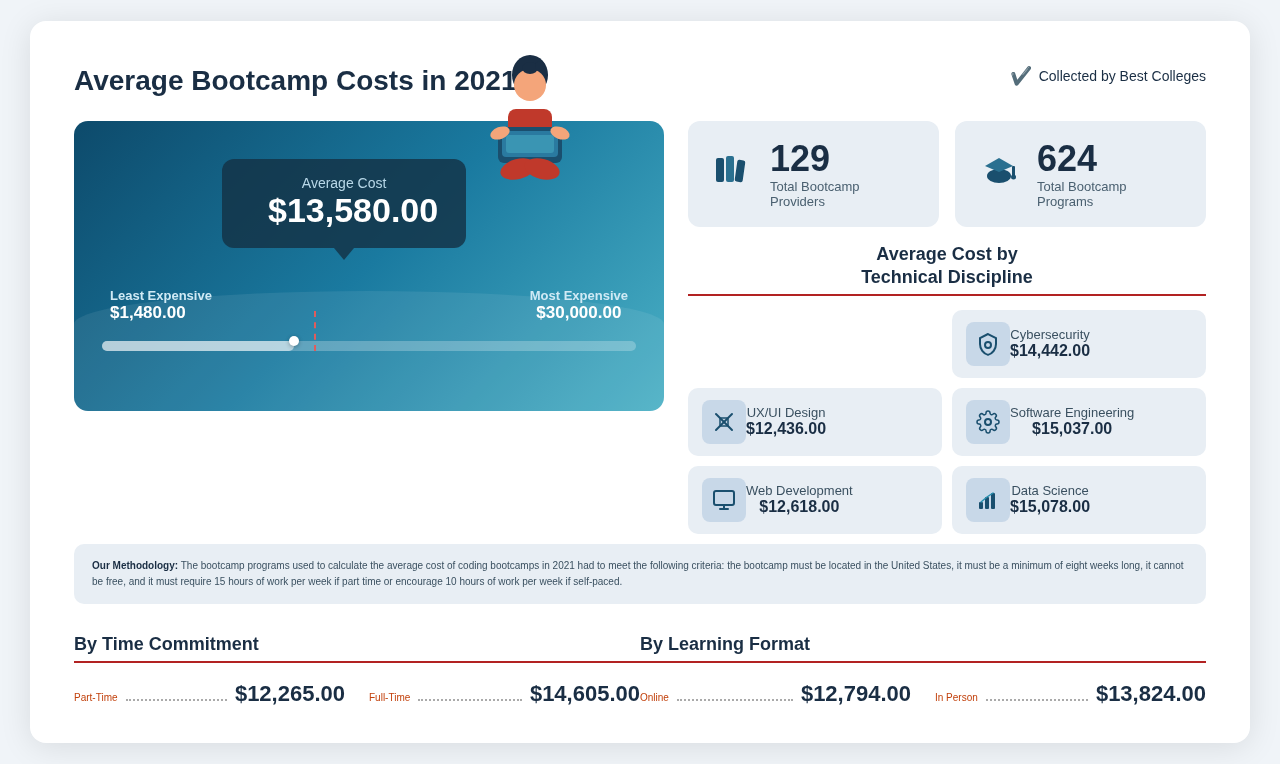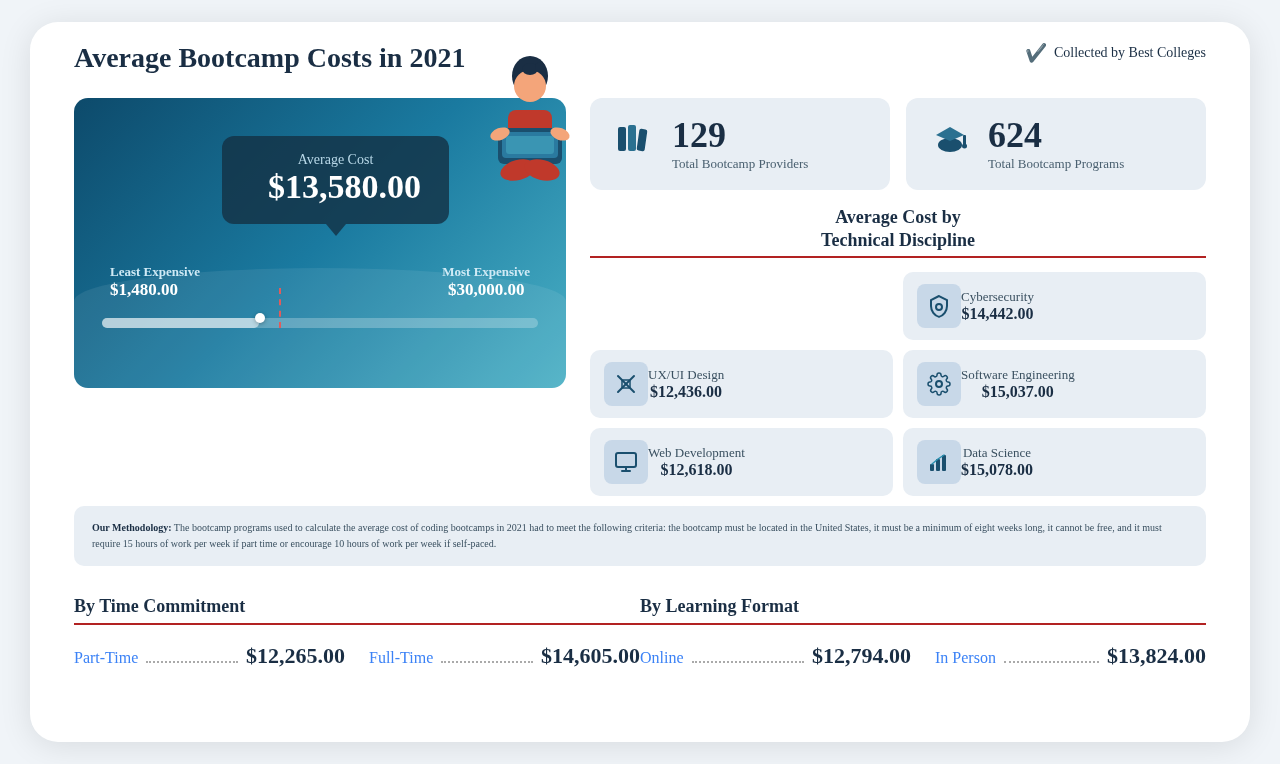--- a/index.html
+++ b/index.html
@@ -6,28 +6,27 @@
     body {
       font-family: 'Segoe UI', Arial, sans-serif;
       background: #f0f4f8;
       display: flex;
       justify-content: center;
       align-items: center;
       min-height: 100vh;
     }
     .card {
       background: #fff;
-      border-radius: 28px;
+      border-radius: 16px;
       width: 1220px;
       min-height: 720px;
-      padding: 20px 44px 36px 44px;
+      padding: 44px 44px 36px 44px;
       box-shadow: 0 4px 32px rgba(0,0,0,0.10);
       position: relative;
       overflow: hidden;
-      font-family: Liberation Serif, serif;
     }
     
     .header {
       display: flex;
       justify-content: space-between;
       align-items: flex-start;
       margin-bottom: 24px;
     }
     .main-title {
       font-size: 28px;
@@ -49,21 +48,21 @@
     
     .top-row {
       display: flex;
       gap: 24px;
       align-items: flex-start;
     }
     
     .hero-banner {
       background: linear-gradient(135deg, #0d4a6b 0%, #1a7aa0 50%, #4ab0c5 100%);
       border-radius: 14px;
-      width: 492px;
+      width: 590px;
       min-height: 290px;
       position: relative;
       padding: 28px 28px 20px 28px;
       overflow: hidden;
       flex-shrink: 0;
     }
     .hero-wave {
       position: absolute;
       bottom: 0; left: 0; right: 0;
       height: 120px;
@@ -284,22 +283,22 @@
       justify-content: space-between;
       align-items: baseline;
     }
     .bottom-stat-item {
       display: flex;
       align-items: baseline;
       gap: 4px;
       flex: 1;
     }
     .bottom-stat-label {
-      font-size: 16px;
-      color: #3b82f6;
+      font-size: 10px;
+      color: #c2410c;
     }
     .bottom-stat-dots {
       flex: 1;
       border-bottom: 2px dotted #aaa;
       margin: 0 4px 3px 4px;
     }
     .bottom-stat-value {
       font-size: 22px;
       font-weight: 700;
       color: #1a2e44;

